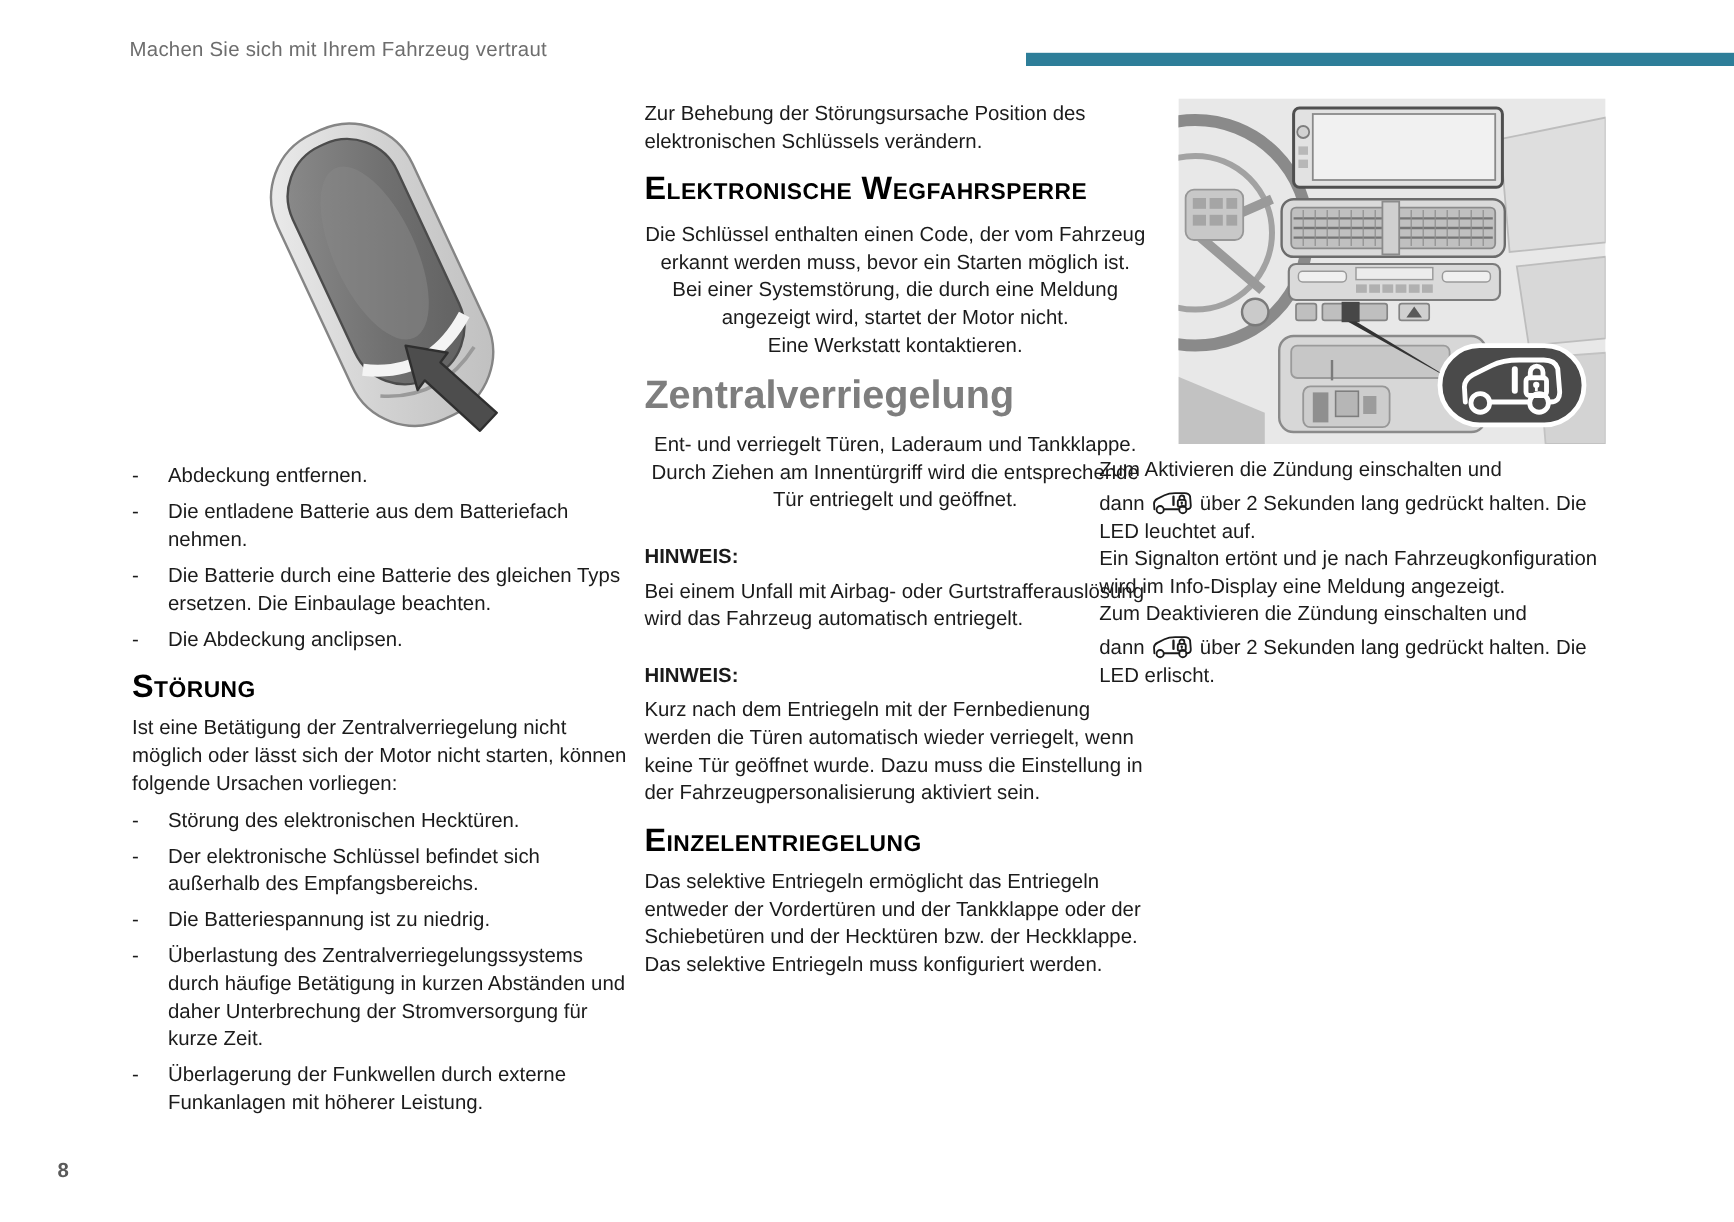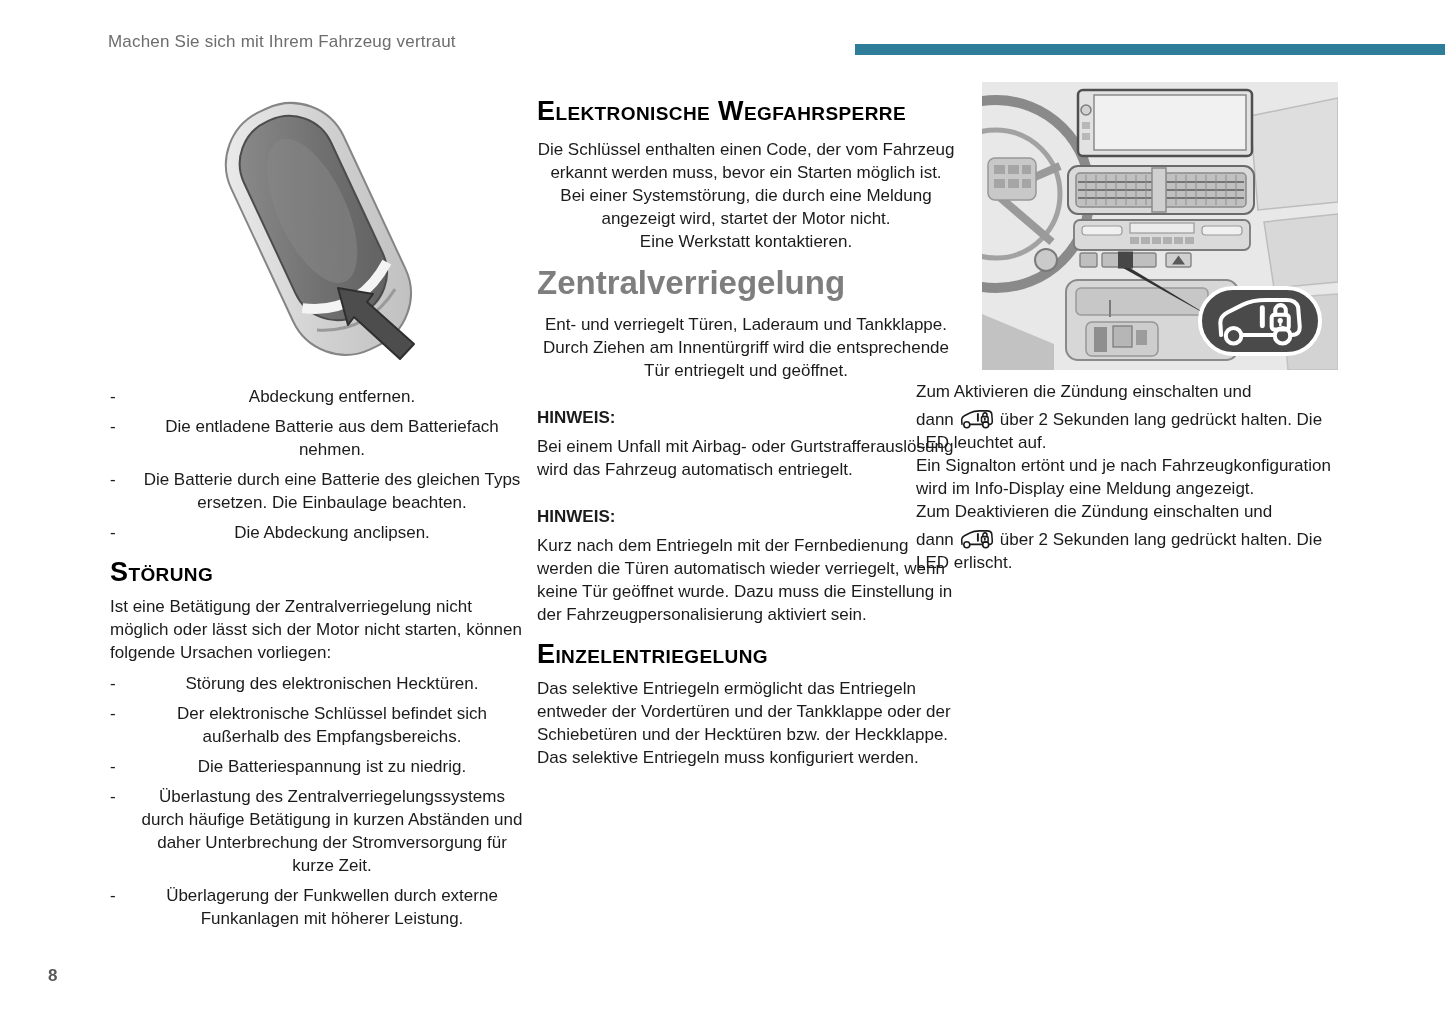--- a/index.html
+++ b/index.html
@@ -39,21 +39,21 @@
     font-size:33px;line-height:40px;
     font-weight:700;color:#7e7e7e;
     margin:10px 0 0 0;
   }
   .hinweis{font-weight:bold;margin-top:24px;}
   .blist{margin-top:0;}
   .blist.gap-m{margin-top:8px;}
   .li{display:flex;margin-bottom:7px;}
   .li:last-child{margin-bottom:0;}
   .dash{width:30px;flex:none;}
-  .litext{flex:1;text-align:center;}
+  .litext{flex:1;}
   .figure{position:absolute;}
   .fig-keyfob{left:168px;top:90px;}
   .fig-dash{left:982px;top:82px;}
   .inline-icon{
     display:inline-block;vertical-align:-5px;margin:0 5px;
   }
   .icon-para{margin-top:5px;}
   .page-number{
     position:absolute;left:48px;top:966px;
     font-size:17px;font-weight:bold;color:#5a5a5a;
@@ -238,20 +238,21 @@
         <span class="litext">Überlastung des Zentralverriegelungssystems durch häufige Betätigung in kurzen Abständen und daher Unterbrechung der Stromversorgung für kurze Zeit.</span>
       </div>
       <div class="li">
         <span class="dash">-</span>
         <span class="litext">Überlagerung der Funkwellen durch externe Funkanlagen mit höherer Leistung.</span>
       </div>
     </div>
   </div>
 
   <div class="col col-mid">
+    <p>Zur Behebung der Störungsursache Position des elektronischen Schlüssels verändern.</p>
 
     <h2 class="h-sc">Elektronische Wegfahrsperre</h2>
 
     <div class="gap-l">
       <p>Die Schlüssel enthalten einen Code, der vom Fahrzeug erkannt werden muss, bevor ein Starten möglich ist.</p>
       <p>Bei einer Systemstörung, die durch eine Meldung angezeigt wird, startet der Motor nicht.</p>
       <p>Eine Werkstatt kontaktieren.</p>
     </div>
 
     <h1 class="h-gray">Zentralverriegelung</h1>

